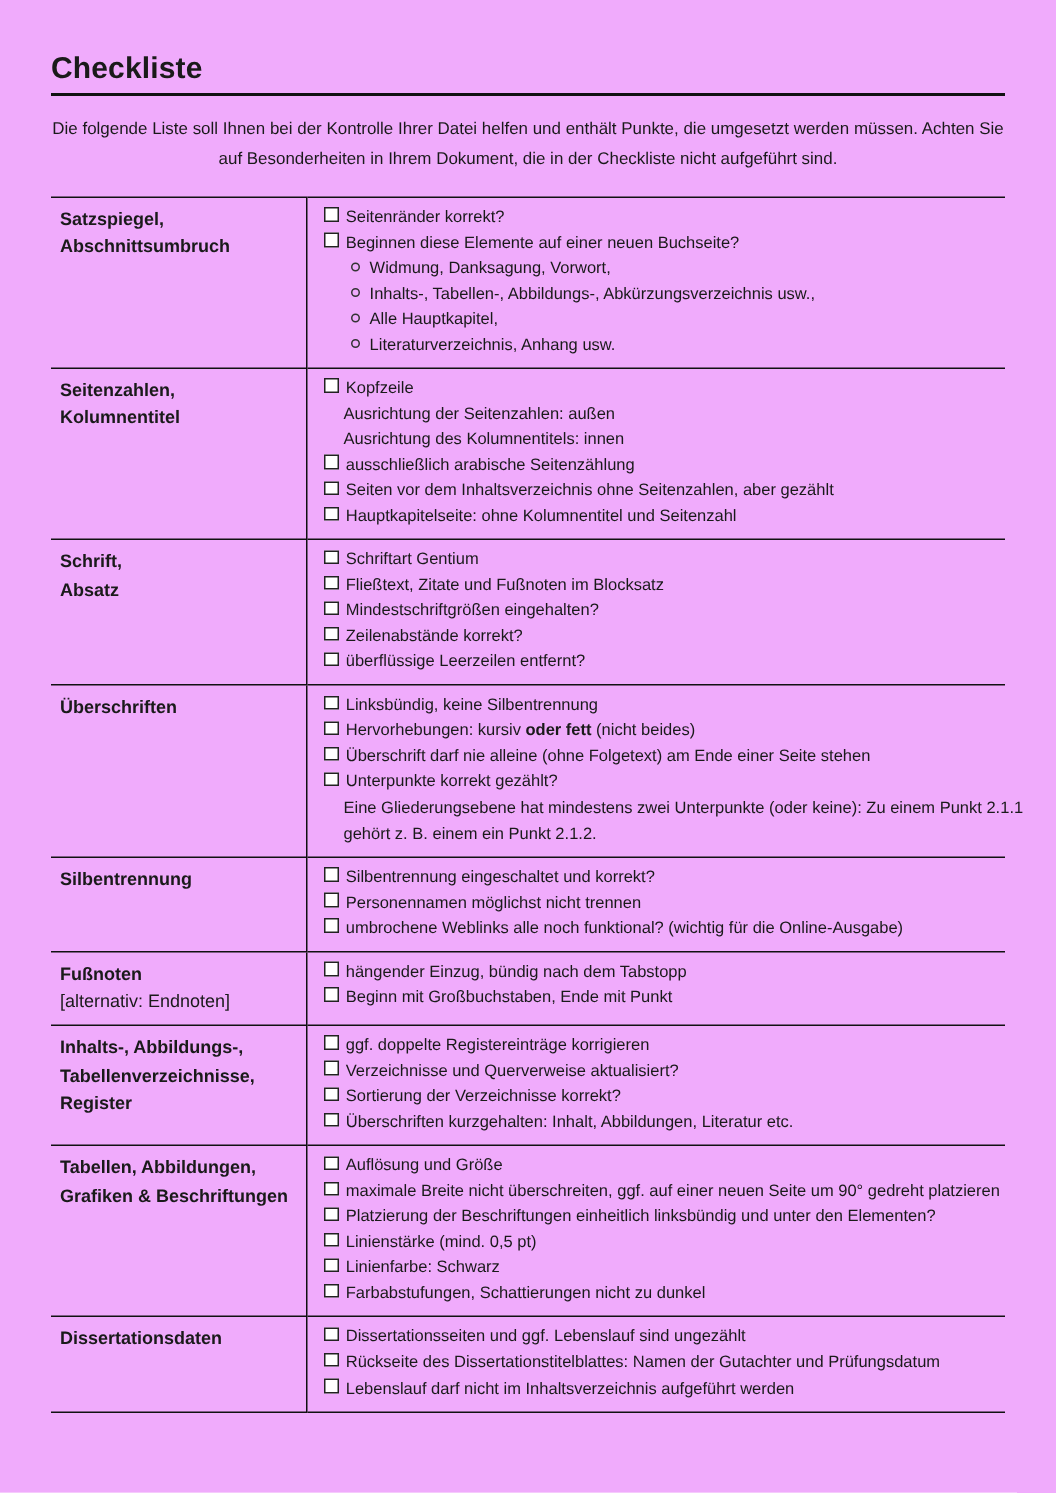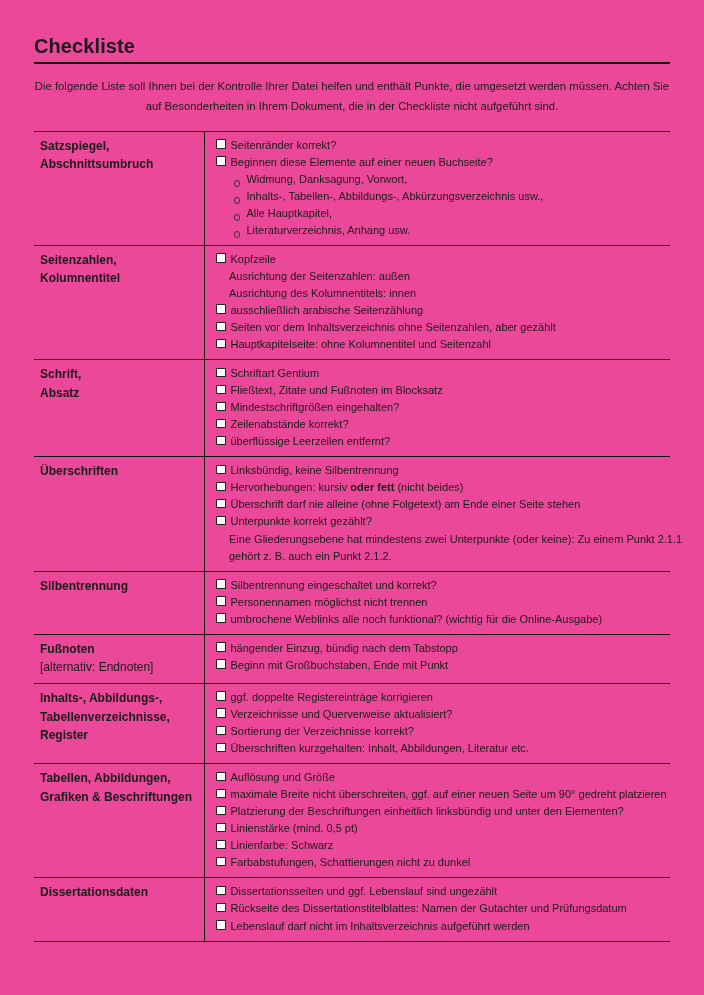--- a/index.html
+++ b/index.html
@@ -14,21 +14,21 @@
     font-family: "Liberation Sans", sans-serif;
     color: #1a1a1a;
     position: relative;
     overflow: hidden;
   }
   .page {
     box-sizing: border-box;
     width: 704px;
     height: 995px;
     padding: 30px 34px 0 34px;
-    background: #ec4899;
+    background: #f0abfc;
   }
 
   
   .doc-title {
     font-size: 20px;
     font-weight: bold;
     letter-spacing: 0.1px;
     margin: 4px 0 0 0;
     padding: 0 0 4px 0;
     border-bottom: 2.2px solid #111111;
@@ -113,21 +113,21 @@
     line-height: 1.55;
     padding-left: 13px;
     white-space: nowrap;
   }
 
   
   .obullet {
     font-size: 11px;
     line-height: 1.55;
     display: flex;
-    align-items: flex-end;
+    align-items: center;
     padding-left: 18px;
     white-space: nowrap;
   }
   .ocircle {
     display: inline-block;
     width: 4.4px;
     height: 4.4px;
     border: 1px solid #333333;
     border-radius: 50%;
     margin-right: 6px;
@@ -248,21 +248,21 @@
             </div>
             <div class="item">
               <span class="cbox"></span>
               <span class="item-text">Überschrift darf nie alleine (ohne Folgetext) am Ende einer Seite stehen</span>
             </div>
             <div class="item">
               <span class="cbox"></span>
               <span class="item-text">Unterpunkte korrekt gezählt?</span>
             </div>
             <div class="subline">Eine Gliederungsebene hat mindestens zwei Unterpunkte (oder keine): Zu einem Punkt 2.1.1</div>
-            <div class="subline">gehört z. B. auch ein Punkt 2.1.2.</div>
+            <div class="subline">gehört z. B. einem ein Punkt 2.1.2.</div>
           </td>
         </tr>
         <tr>
           <td class="col-cat">
             <div class="cat-line">Silbentrennung</div>
           </td>
           <td class="col-items">
             <div class="item">
               <span class="cbox"></span>
               <span class="item-text">Silbentrennung eingeschaltet und korrekt?</span>

